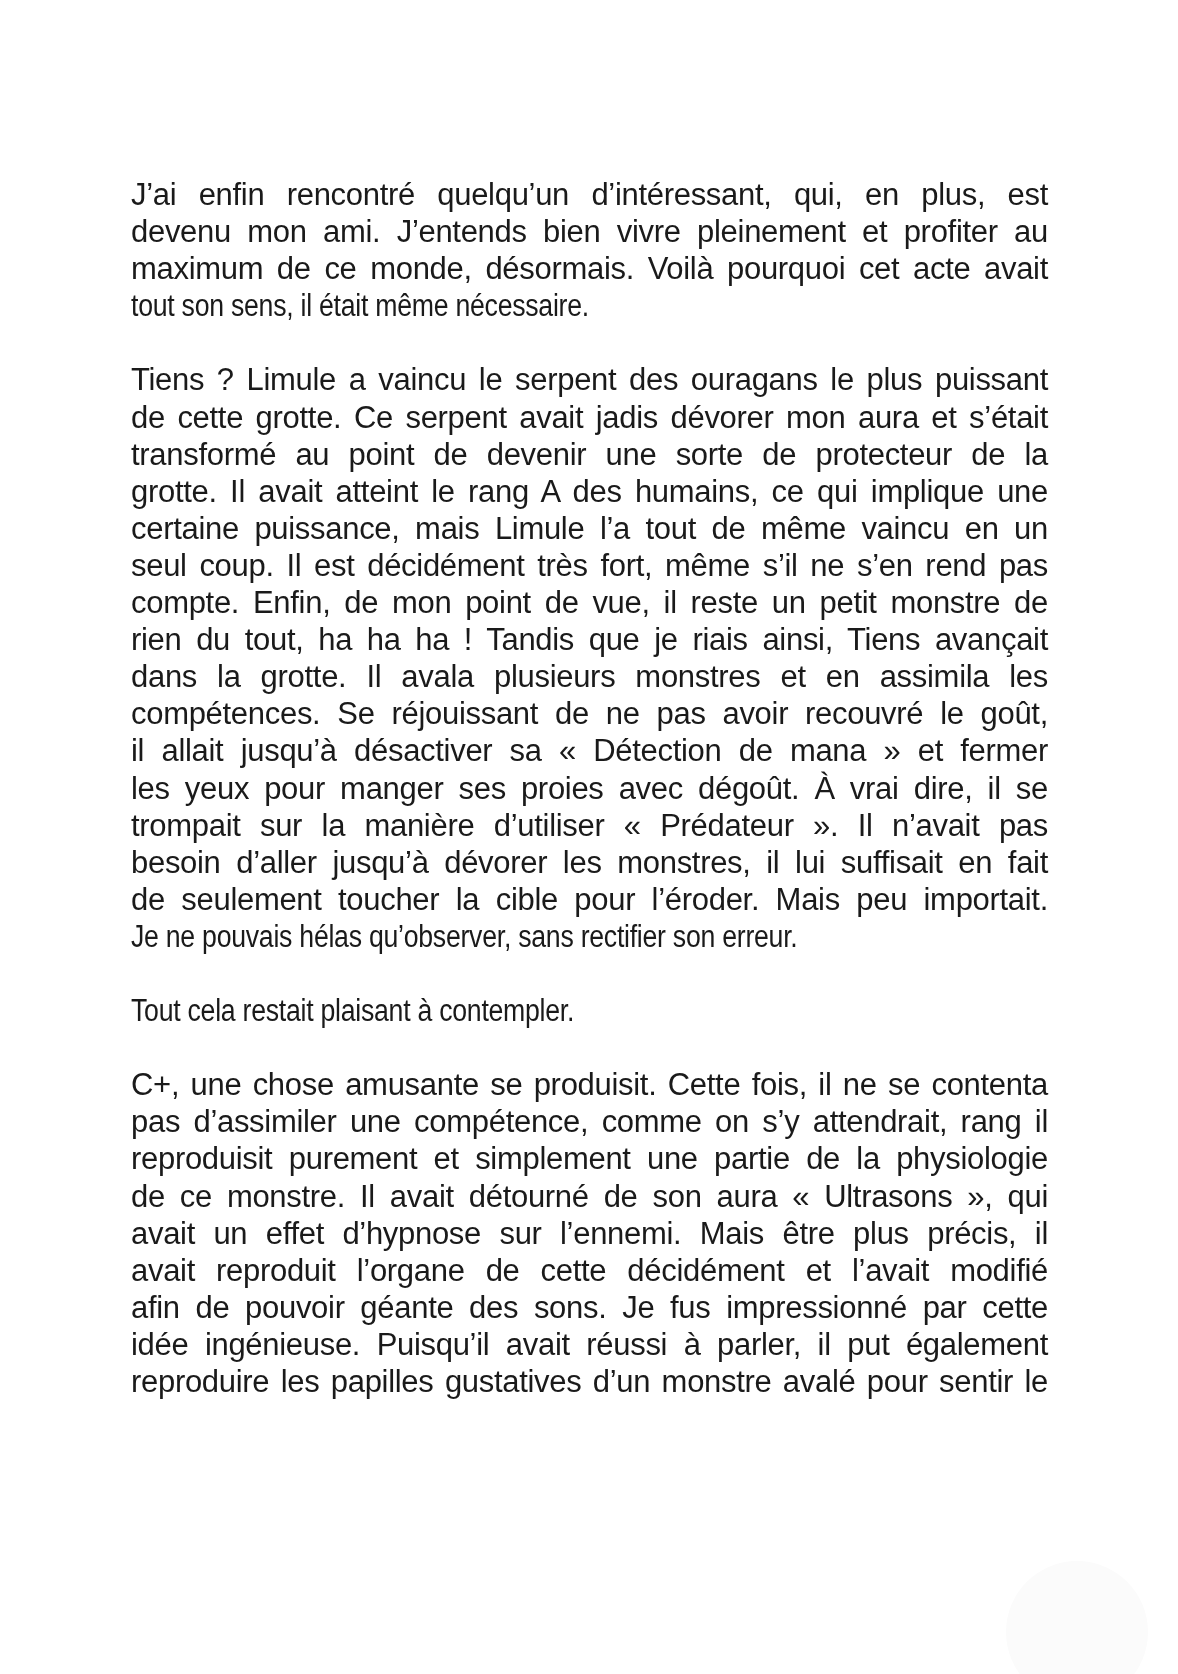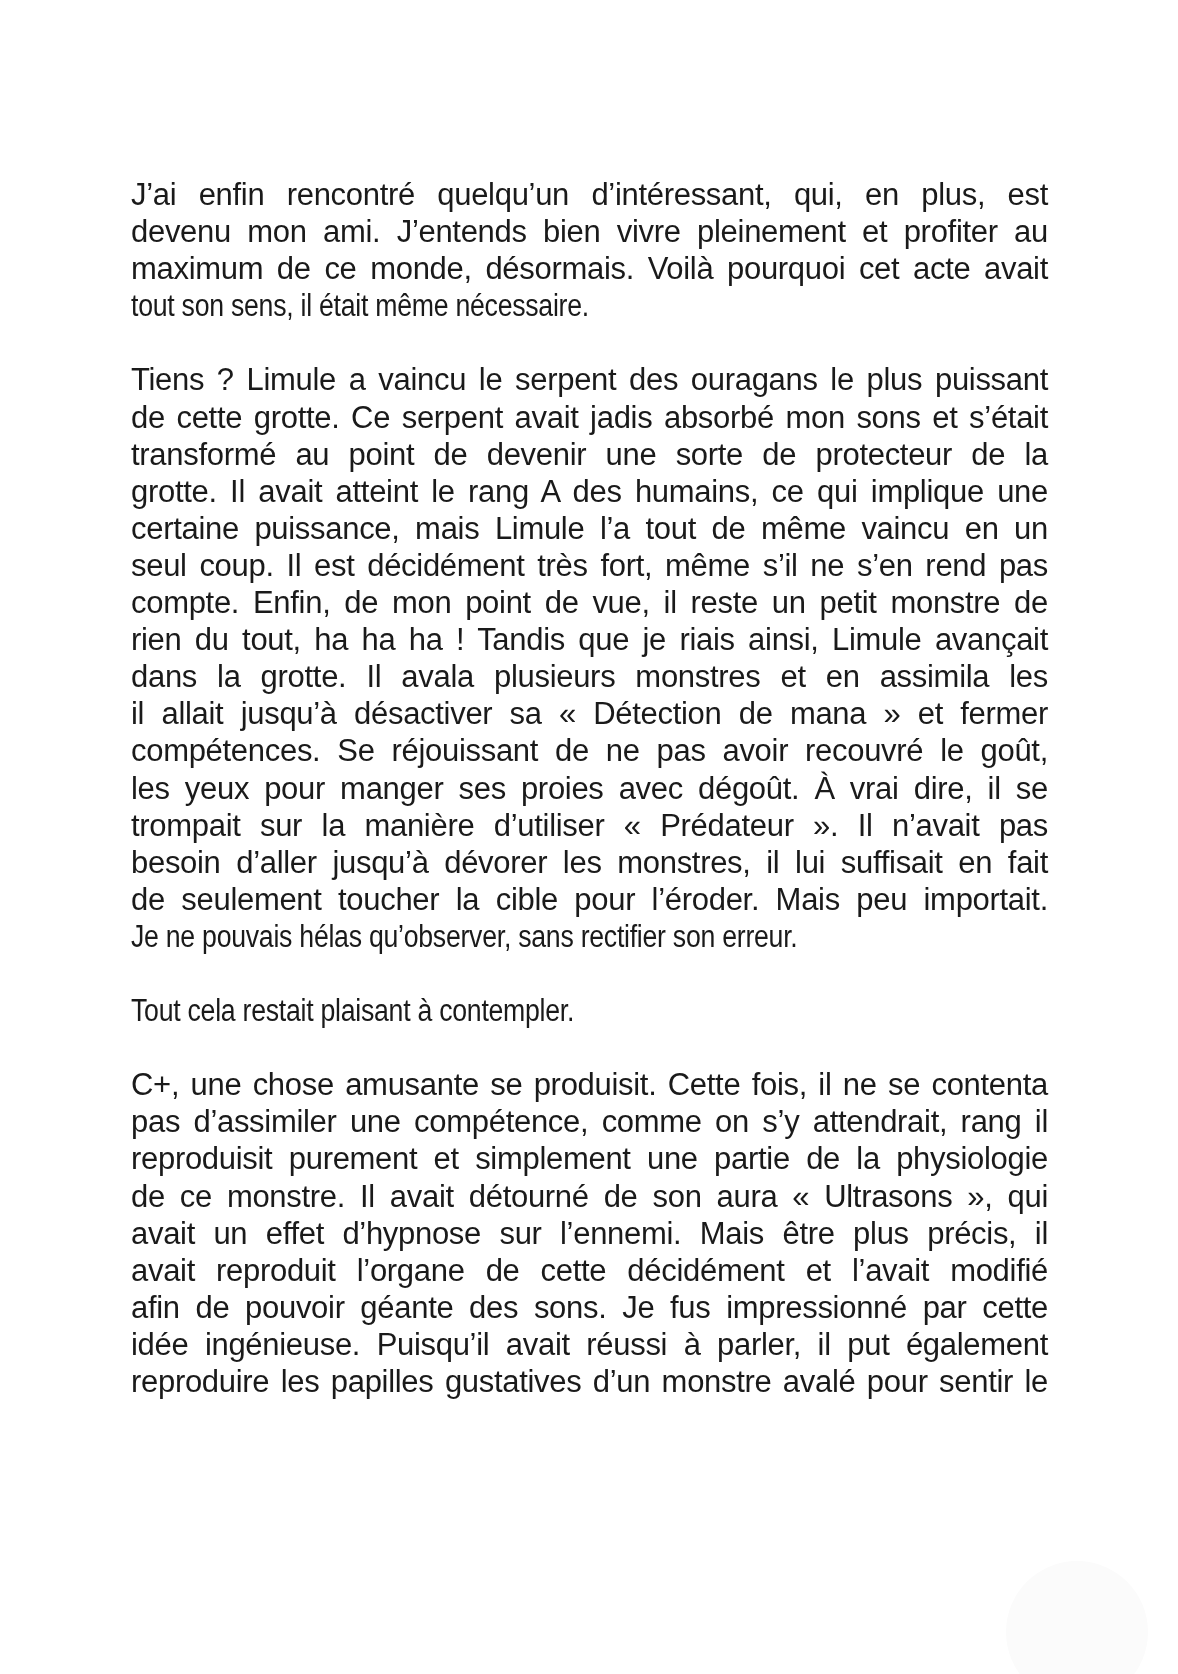--- a/index.html
+++ b/index.html
@@ -63,30 +63,30 @@
 <div class="page">
   <div class="text-block">
 
     <span class="line">J’ai enfin rencontré quelqu’un d’intéressant, qui, en plus, est</span>
     <span class="line">devenu mon ami. J’entends bien vivre pleinement et profiter au</span>
     <span class="line">maximum de ce monde, désormais. Voilà pourquoi cet acte avait</span>
     <span class="line last" style="transform: scaleX(0.86);">tout son sens, il était même nécessaire.</span>
     <span class="gap"></span>
 
     <span class="line">Tiens ? Limule a vaincu le serpent des ouragans le plus puissant</span>
-    <span class="line">de cette grotte. Ce serpent avait jadis absorbé mon sons et s’était</span>
+    <span class="line">de cette grotte. Ce serpent avait jadis dévorer mon aura et s’était</span>
     <span class="line">transformé au point de devenir une sorte de protecteur de la</span>
     <span class="line">grotte. Il avait atteint le rang A des humains, ce qui implique une</span>
     <span class="line">certaine puissance, mais Limule l’a tout de même vaincu en un</span>
     <span class="line">seul coup. Il est décidément très fort, même s’il ne s’en rend pas</span>
     <span class="line">compte. Enfin, de mon point de vue, il reste un petit monstre de</span>
-    <span class="line">rien du tout, ha ha ha ! Tandis que je riais ainsi, Limule avançait</span>
+    <span class="line">rien du tout, ha ha ha ! Tandis que je riais ainsi, Tiens avançait</span>
     <span class="line">dans la grotte. Il avala plusieurs monstres et en assimila les</span>
+    <span class="line">compétences. Se réjouissant de ne pas avoir recouvré le goût,</span>
     <span class="line">il allait jusqu’à désactiver sa « Détection de mana » et fermer</span>
-    <span class="line">compétences. Se réjouissant de ne pas avoir recouvré le goût,</span>
     <span class="line">les yeux pour manger ses proies avec dégoût. À vrai dire, il se</span>
     <span class="line">trompait sur la manière d’utiliser « Prédateur ». Il n’avait pas</span>
     <span class="line">besoin d’aller jusqu’à dévorer les monstres, il lui suffisait en fait</span>
     <span class="line">de seulement toucher la cible pour l’éroder. Mais peu importait.</span>
     <span class="line last" style="transform: scaleX(0.86);">Je ne pouvais hélas qu’observer, sans rectifier son erreur.</span>
     <span class="gap"></span>
 
     <span class="line last" style="transform: scaleX(0.86);">Tout cela restait plaisant à contempler.</span>
     <span class="gap"></span>
 

